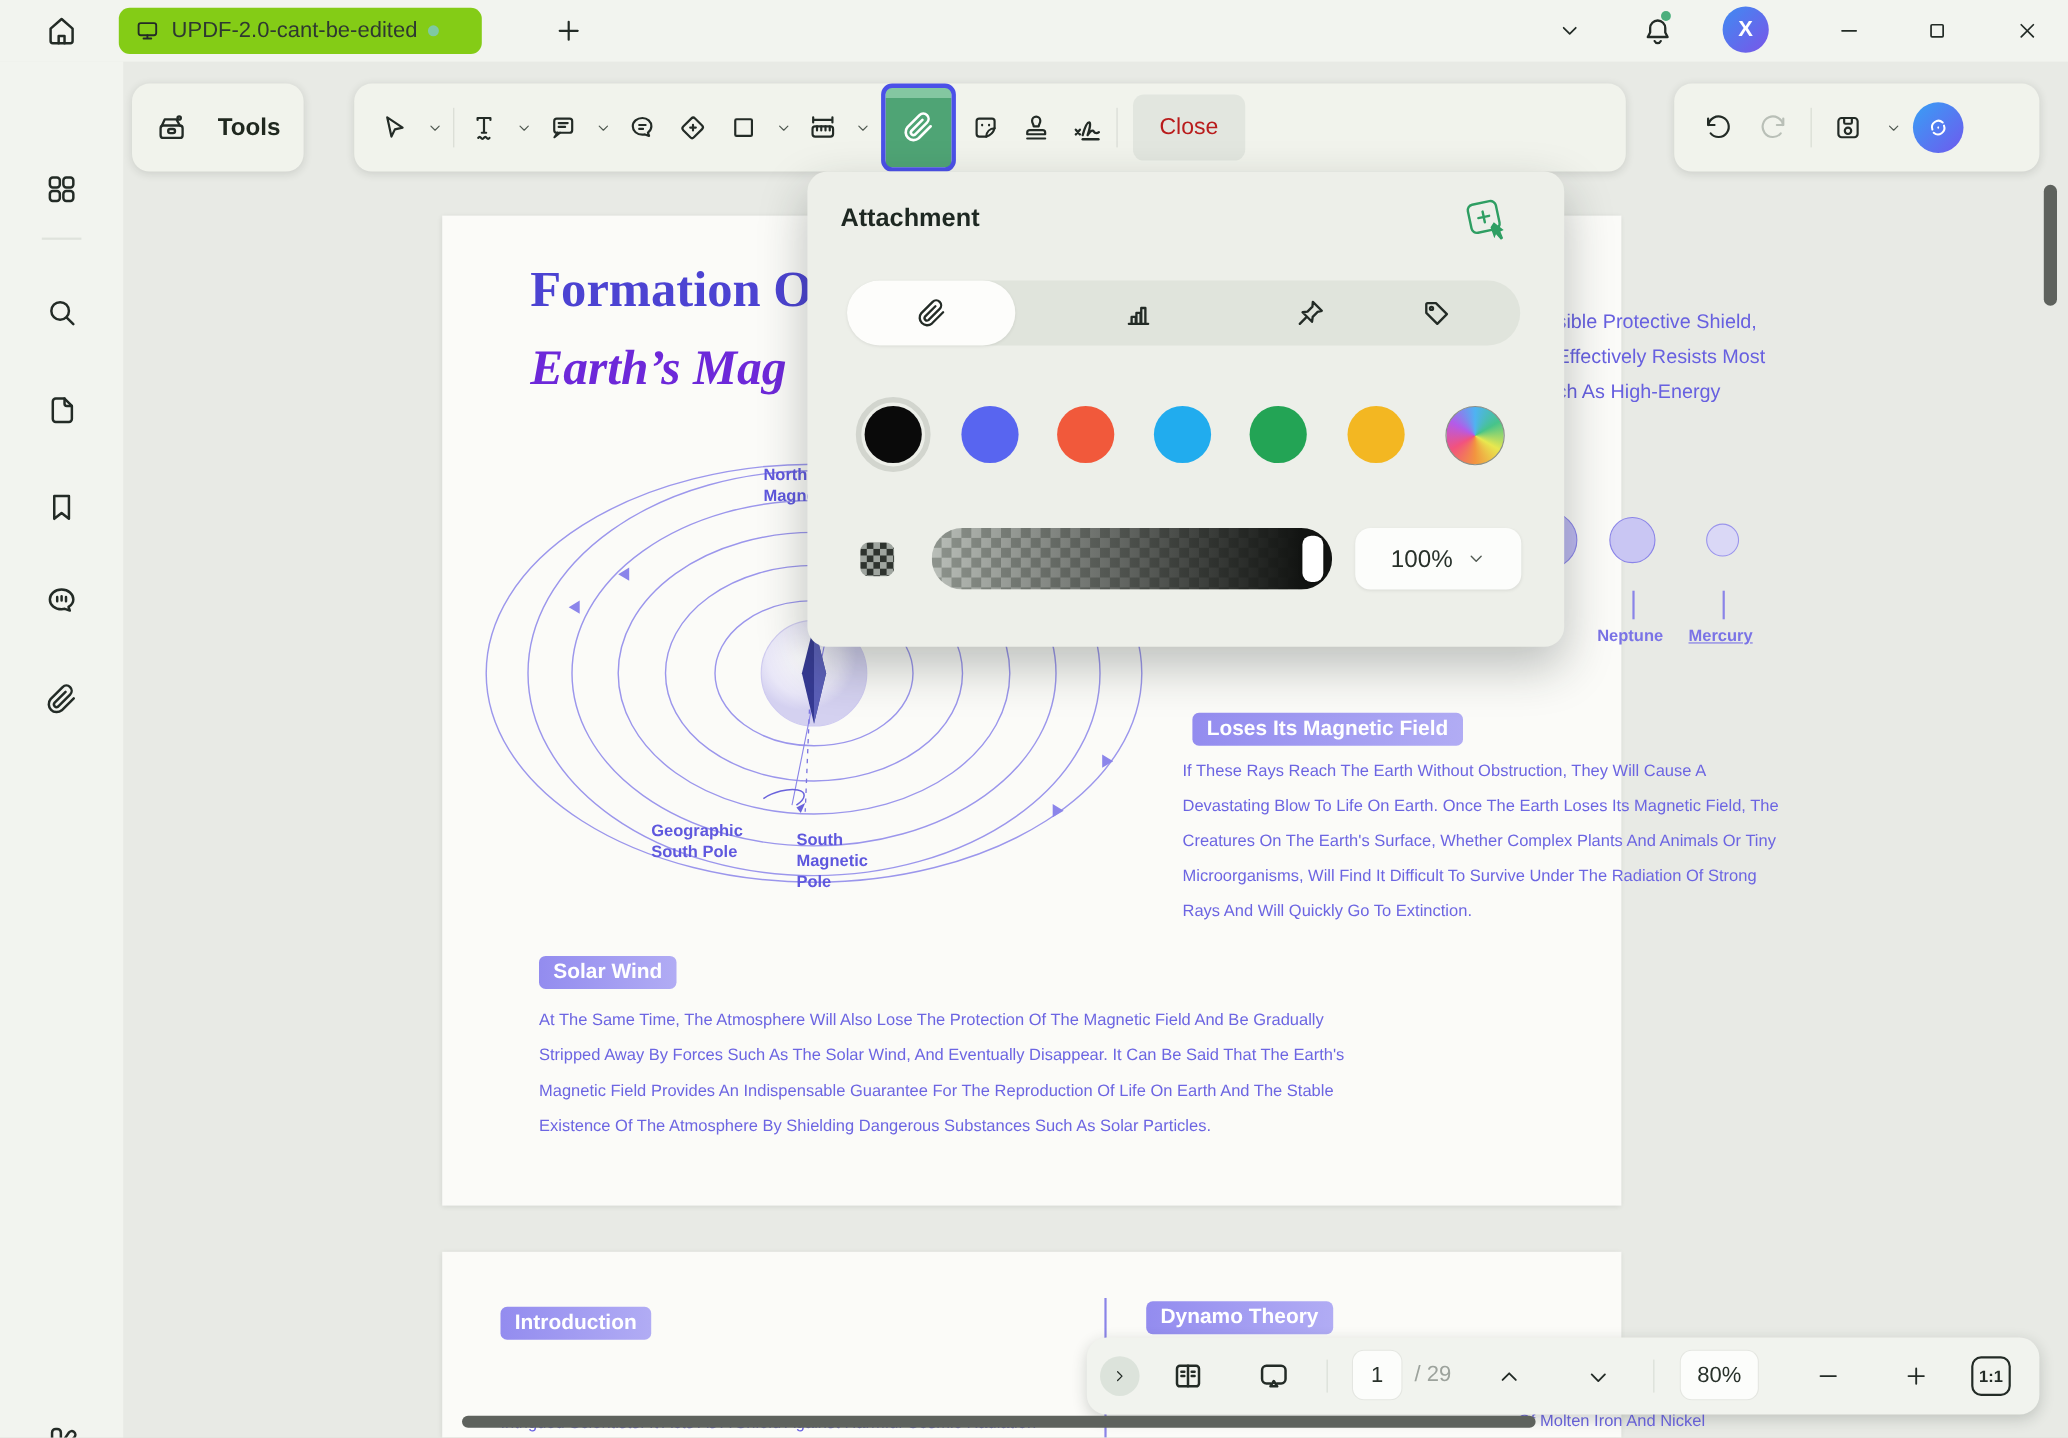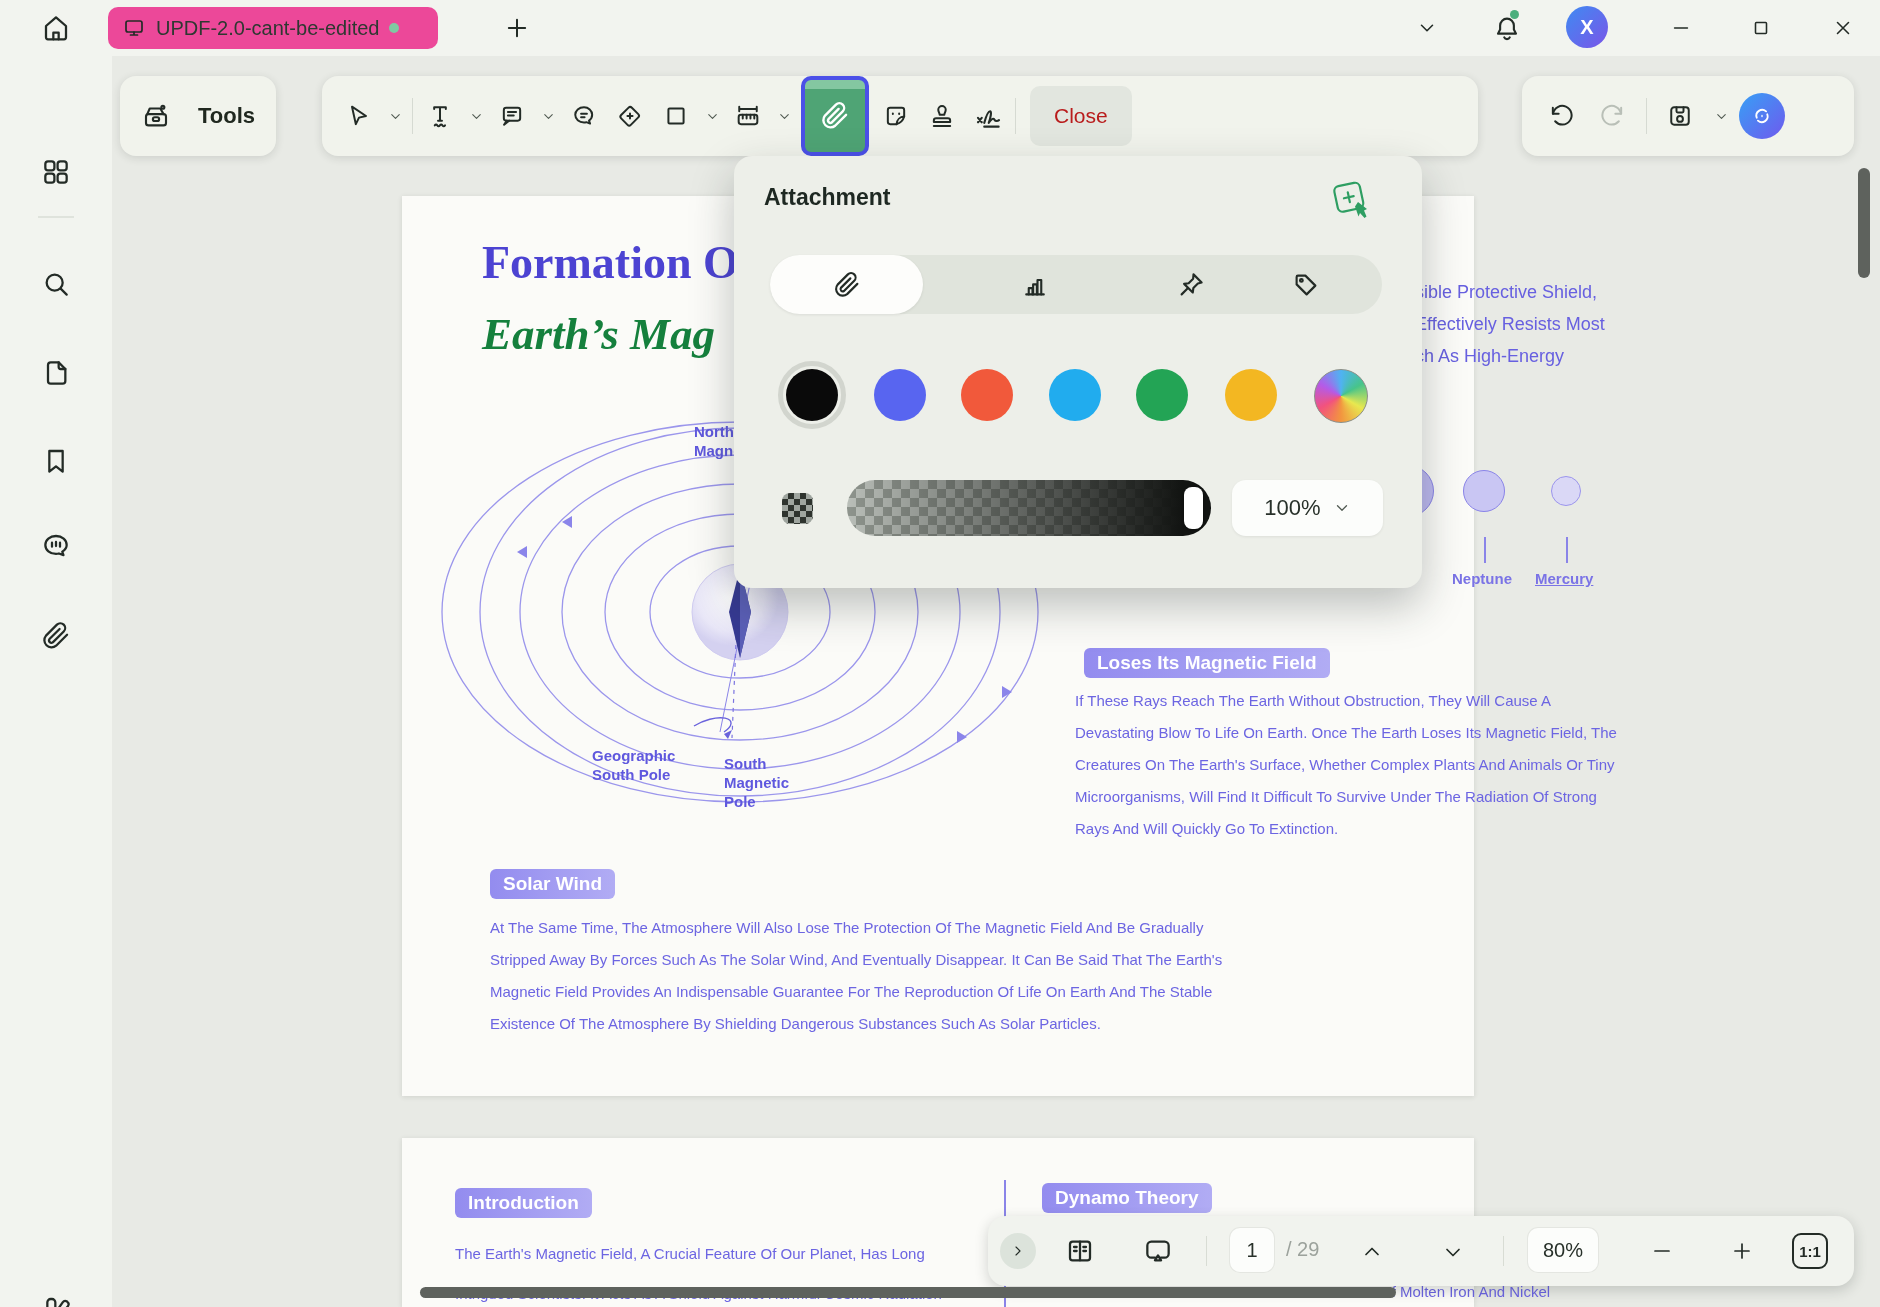--- a/index.html
+++ b/index.html
@@ -3,42 +3,42 @@
 <meta charset="utf-8">
 <style>
   html,body{margin:0;padding:0;background:#DDE0DA;font-family:"Liberation Sans",sans-serif;}
   .app{position:relative;width:1880px;height:1307px;overflow:hidden;background:#E8EAE5;}
   .abs{position:absolute;}
   svg{display:block;}
   .ic{color:#232B26;}
   .ic svg{stroke:currentColor;fill:none;stroke-width:1.7;stroke-linecap:round;stroke-linejoin:round;}
   
   .titlebar{position:absolute;left:0;top:0;width:1880px;height:56px;background:#F2F4EF;}
-  .tab{position:absolute;left:108px;top:7px;width:330px;height:42px;background:#ec4899;border-radius:10px;display:flex;align-items:center;gap:10px;padding:0 14px;box-sizing:border-box;}
+  .tab{position:absolute;left:108px;top:7px;width:330px;height:42px;background:#84cc16;border-radius:10px;display:flex;align-items:center;gap:10px;padding:0 14px;box-sizing:border-box;}
   .tab-title{font-size:20px;color:#2E3831;}
   .gdot{width:10px;height:10px;border-radius:50%;background:#7FC9A2;}
   .avatar{position:absolute;left:1566px;top:6px;width:42px;height:42px;border-radius:50%;background:linear-gradient(135deg,#3F8BF2,#7A55E8);color:#fff;font-weight:bold;font-size:20px;display:flex;align-items:center;justify-content:center;}
   
   .sidebar{position:absolute;left:0;top:56px;width:112px;height:1251px;background:#F2F4EF;}
   .side-ic{position:absolute;left:40px;width:32px;height:32px;}
   
   .tcard{position:absolute;top:76px;height:80px;background:#F1F3EC;border-radius:16px;box-shadow:0 2px 8px rgba(40,50,45,.14);display:flex;align-items:center;}
   .tbtn{display:flex;align-items:center;justify-content:center;width:46px;height:56px;border-radius:10px;}
   .chev{color:#515A52;}
   .vdiv{width:1px;height:36px;background:#D6DAD2;margin:0 4px;}
   .tools-label{font-size:22px;font-weight:bold;color:#20281F;margin-left:27px;}
   .close-btn{background:#E2E6DF;border-radius:10px;height:60px;padding:0 24px;display:flex;align-items:center;font-size:21px;color:#b91c1c;margin:0 10px;}
   .clip-active{width:68px;height:80px;border-radius:10px;border:4px solid #4B50E8;box-sizing:border-box;background:linear-gradient(180deg,#84C7A1 0 12%,#4FA475 12%);display:flex;align-items:center;justify-content:center;}
   .ai-btn{width:46px;height:46px;border-radius:50%;background:linear-gradient(135deg,#37A0F5,#6F59EE);display:flex;align-items:center;justify-content:center;}
   
   .page{position:absolute;left:402px;width:1072px;background:#FBFBF8;box-shadow:0 1px 5px rgba(30,40,35,.12);}
   .ptext{color:#6C65E2;font-size:15px;line-height:32px;}
   .badge{background:linear-gradient(90deg,#938CEF,#B1ACF4);color:#fff;font-weight:bold;font-size:19px;border-radius:6px;display:inline-flex;align-items:center;padding:0 13px;height:30px;white-space:nowrap;}
   .doc-title1{font-family:"Liberation Serif",serif;font-weight:bold;font-size:46px;color:#4C43D2;}
-  .doc-title2{font-family:"Liberation Serif",serif;font-weight:600;font-style:italic;font-size:45px;color:#15803d;}
+  .doc-title2{font-family:"Liberation Serif",serif;font-weight:600;font-style:italic;font-size:45px;color:#6d28d9;}
   .dlabel{color:#5F58DE;font-weight:bold;font-size:15px;line-height:19px;white-space:pre-line;}
   .planet-label{color:#7A73E6;font-weight:bold;font-size:15px;}
   .rline{color:#6760E0;font-size:18px;white-space:nowrap;}
   
   .popup{position:absolute;left:734px;top:156px;width:688px;height:432px;background:#EDEFE9;border-radius:18px;box-shadow:0 18px 44px rgba(30,40,35,.28);}
   .popup-title{font-size:23px;font-weight:bold;color:#1E2822;}
   .tabstrip{position:absolute;left:36px;top:99px;width:612px;height:59px;background:#E0E4DC;border-radius:30px;}
   .ptab{position:absolute;top:0;height:59px;display:flex;align-items:center;justify-content:center;width:153px;}
   .ptab.active{background:#FDFDFB;border-radius:30px;box-shadow:0 1px 3px rgba(0,0,0,.08);}
   .swatch{position:absolute;width:52px;height:52px;border-radius:50%;top:213px;}
@@ -217,21 +217,20 @@
     <div class="abs ptext" style="left:673px;top:489px;width:545px;">If These Rays Reach The Earth Without Obstruction, They Will Cause A Devastating Blow To Life On Earth. Once The Earth Loses Its Magnetic Field, The Creatures On The Earth's Surface, Whether Complex Plants And Animals Or Tiny Microorganisms, Will Find It Difficult To Survive Under The Radiation Of Strong Rays And Will Quickly Go To Extinction.</div>
 
     <div class="abs badge" style="left:88px;top:673px;">Solar Wind</div>
     <div class="abs ptext" style="left:88px;top:716px;width:750px;">At The Same Time, The Atmosphere Will Also Lose The Protection Of The Magnetic Field And Be Gradually Stripped Away By Forces Such As The Solar Wind, And Eventually Disappear. It Can Be Said That The Earth's Magnetic Field Provides An Indispensable Guarantee For The Reproduction Of Life On Earth And The Stable Existence Of The Atmosphere By Shielding Dangerous Substances Such As Solar Particles.</div>
   </section>
 
   <section class="page" style="top:1138px;height:169px;">
     <div class="abs badge" style="left:53px;top:50px;">Introduction</div>
     <div class="abs badge" style="left:640px;top:45px;">Dynamo Theory</div>
     <div class="abs" style="left:602px;top:42px;width:1.5px;height:127px;background:#8A84E8;"></div>
-    <div class="abs ptext" style="left:53px;top:100px;width:540px;">The Earth's Magnetic Field, A Crucial Feature Of Our Planet, Has Long</div>
     <div class="abs ptext" style="left:53px;top:140px;width:560px;white-space:nowrap;">Intrigued Scientists. It Acts As A Shield Against Harmful Cosmic Radiation</div>
     <div class="abs ptext" style="left:978px;top:138px;white-space:nowrap;">Of Molten Iron And Nickel</div>
   </section>
 
   <div class="tcard" style="left:120px;width:156px;justify-content:center;">
     <span class="ic">
       <svg width="30" height="30" viewBox="0 0 24 24">
           <path d="M5 10.5 7 6h8.5l2.5 4.5"></path>
           <circle cx="17.5" cy="5" r="1.2"></circle>
           <rect x="4" y="10.5" width="16" height="9" rx="2"></rect>

